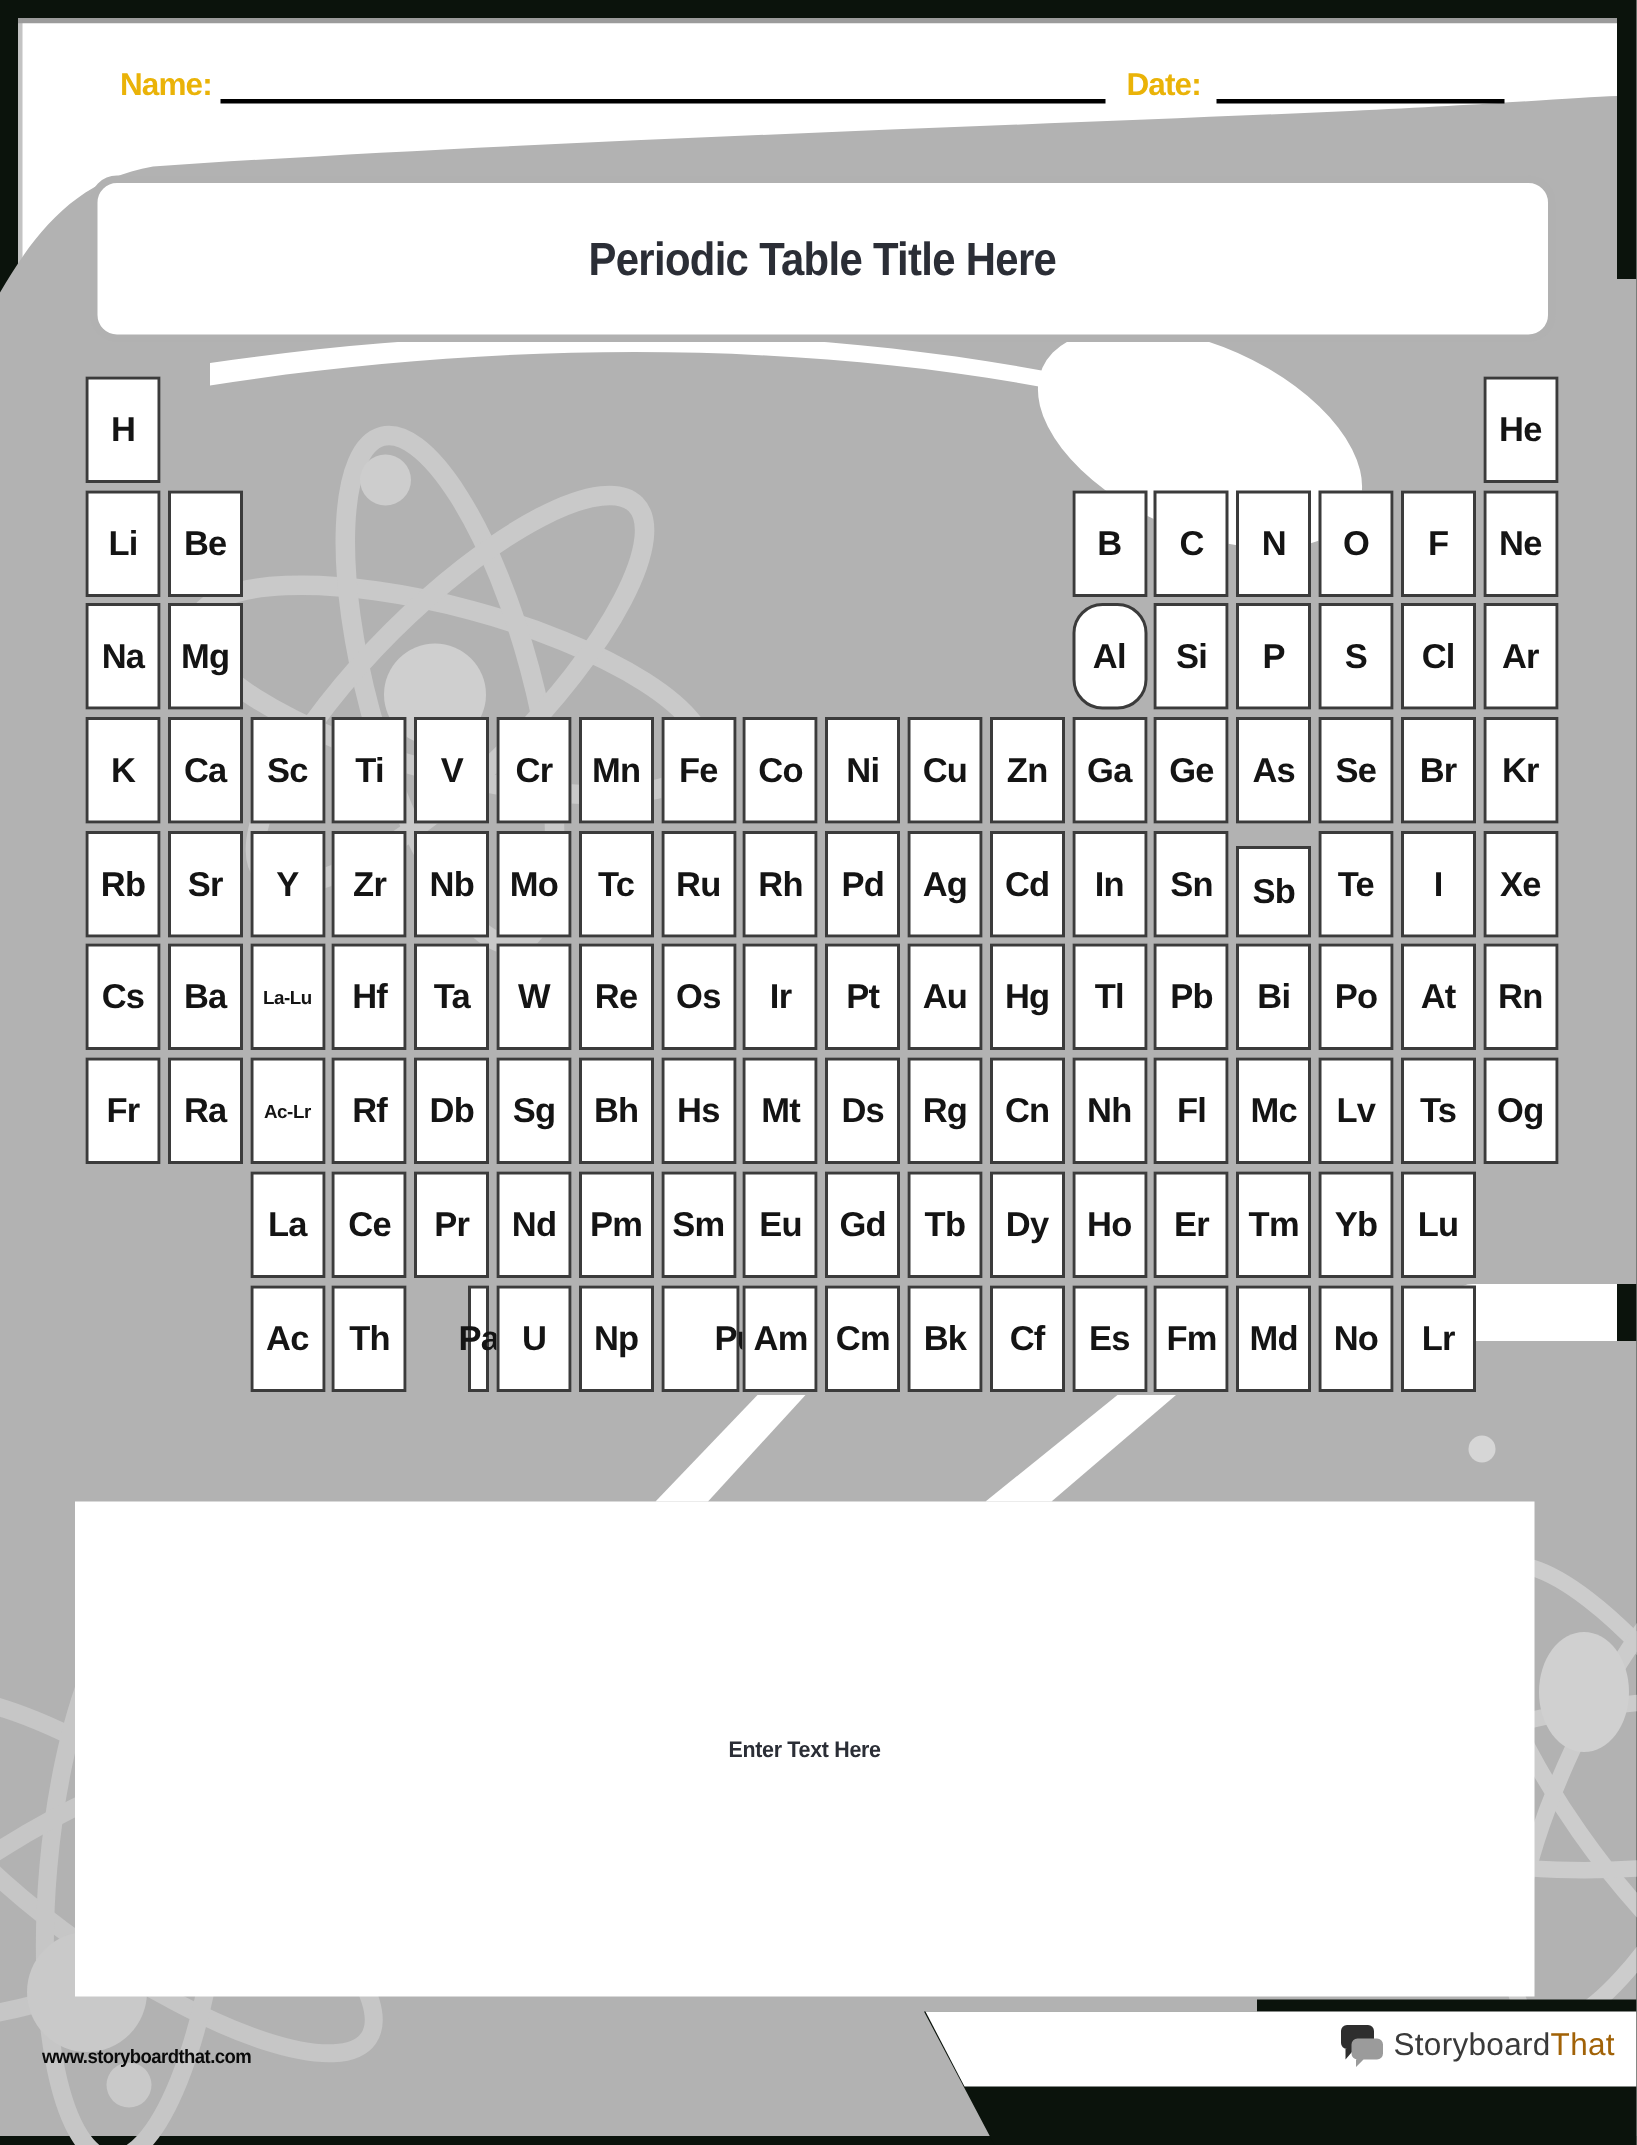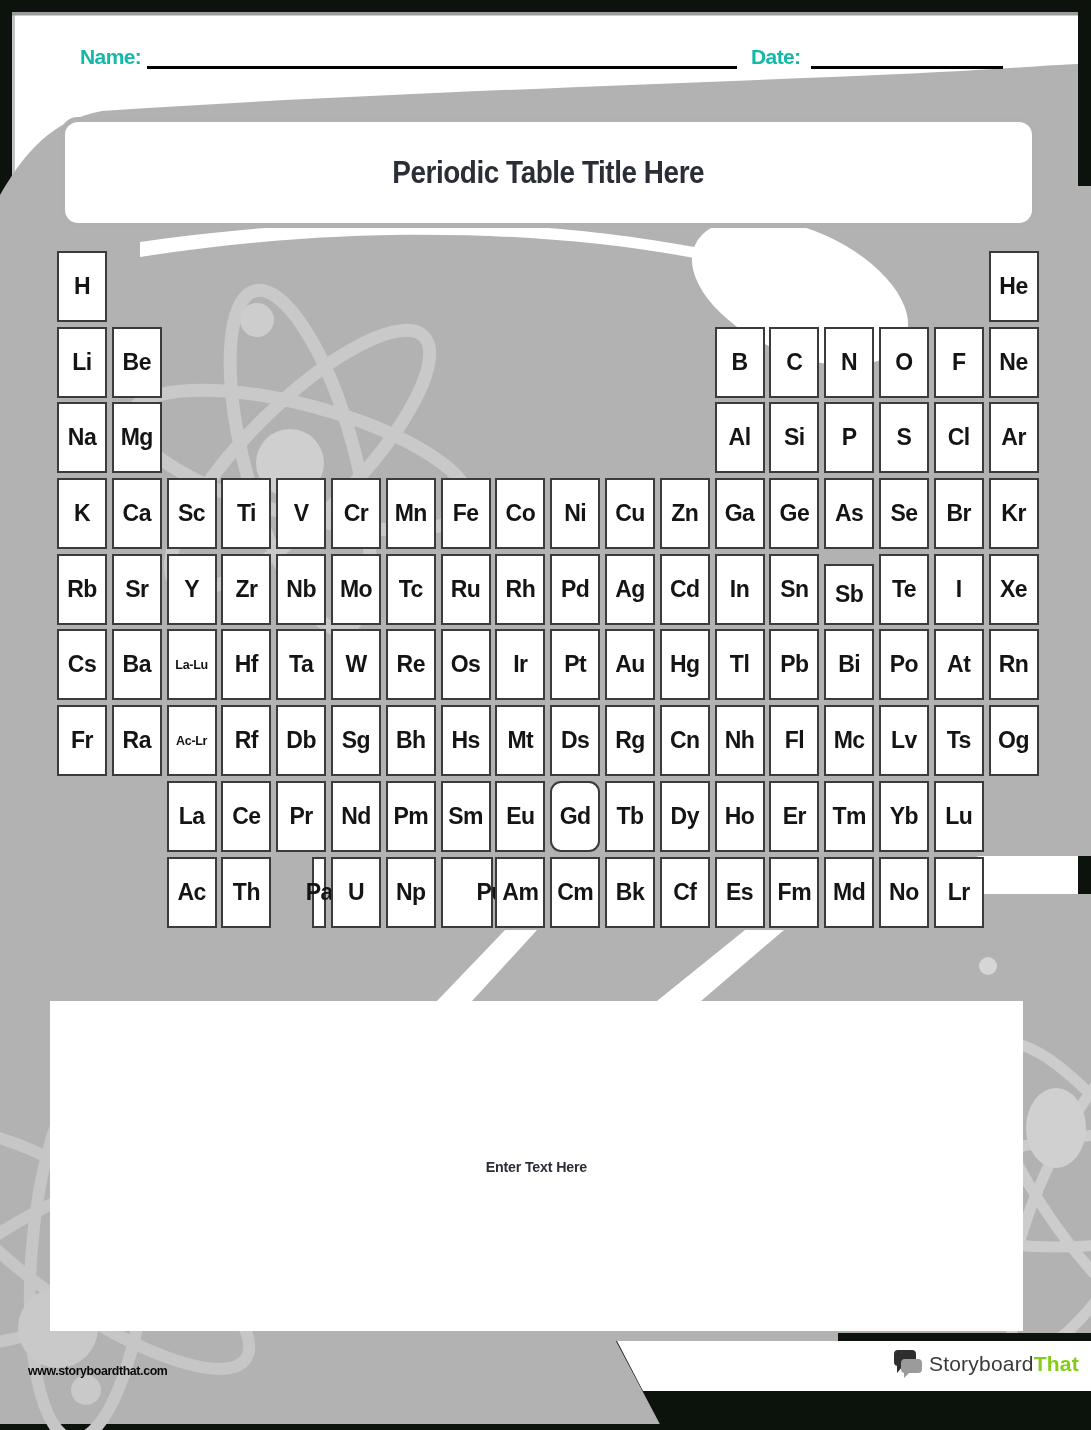--- a/index.html
+++ b/index.html
@@ -2,21 +2,21 @@
 <html><head>
 <meta charset="utf-8">
 <style>
   html,body{margin:0;padding:0;}
   body{font-family:"Liberation Sans",sans-serif;}
   #canvas{position:relative;width:1091px;height:1430px;overflow:hidden;background:#0b130c;}
   #bg{position:absolute;left:0;top:0;}
   .abs{position:absolute;}
 
   
-  .hdr-label{font-weight:bold;font-size:21px;color:#14b8a6;letter-spacing:-0.6px;}
+  .hdr-label{font-weight:bold;font-size:21px;color:#eab308;letter-spacing:-0.6px;}
   .writein-line{border-bottom:3px solid #000;}
 
   
   #title-box{left:60px;top:117px;width:977px;height:111px;background:#fff;
     border:5px solid #b1b1b1;border-radius:18px;box-sizing:border-box;
     display:flex;align-items:center;justify-content:center;}
   #title-text{font-size:31px;font-weight:bold;color:#2b2e36;letter-spacing:-0.5px;
     transform:scaleX(0.9);white-space:nowrap;}
 
   
@@ -33,21 +33,21 @@
     display:flex;align-items:center;justify-content:center;}
   #text-box-text{font-size:15px;font-weight:bold;color:#2b2e36;letter-spacing:-0.2px;
     transform:scaleX(0.95);}
 
   
   #footer-url{left:28px;top:1363px;font-size:13px;font-weight:bold;color:#0a0a0a;
     letter-spacing:-0.4px;transform:scaleX(0.95);transform-origin:left;}
   #logo{left:893px;top:1348px;display:flex;align-items:center;}
   #logo-text{font-size:21px;letter-spacing:0.2px;margin-left:6px;white-space:nowrap;}
   #logo-text .p1{color:#3a3a3a;font-weight:500;}
-  #logo-text .p2{color:#84cc16;font-weight:700;}
+  #logo-text .p2{color:#a16207;font-weight:400;}
 </style>
 </head>
 <body>
 
 <div id="canvas">
 
   <svg id="bg" width="1091" height="1430" viewBox="0 0 1091 1430">
 
     <rect x="0" y="0" width="1091" height="1430" fill="#0b130c"></rect>
 
@@ -111,21 +111,21 @@
       <div class="cell" style="grid-area: 2 / 1;">Li</div>
       <div class="cell" style="grid-area: 2 / 2;">Be</div>
       <div class="cell" style="grid-area: 2 / 13;">B</div>
       <div class="cell" style="grid-area: 2 / 14;">C</div>
       <div class="cell" style="grid-area: 2 / 15;">N</div>
       <div class="cell" style="grid-area: 2 / 16;">O</div>
       <div class="cell" style="grid-area: 2 / 17;">F</div>
       <div class="cell" style="grid-area: 2 / 18;">Ne</div>
       <div class="cell" style="grid-area: 3 / 1;">Na</div>
       <div class="cell" style="grid-area: 3 / 2;">Mg</div>
-      <div class="cell" style="grid-area: 3 / 13;">Al</div>
+      <div class="cell" style="grid-area: 3 / 13; border-radius: 20px;">Al</div>
       <div class="cell" style="grid-area: 3 / 14;">Si</div>
       <div class="cell" style="grid-area: 3 / 15;">P</div>
       <div class="cell" style="grid-area: 3 / 16;">S</div>
       <div class="cell" style="grid-area: 3 / 17;">Cl</div>
       <div class="cell" style="grid-area: 3 / 18;">Ar</div>
       <div class="cell" style="grid-area: 4 / 1;">K</div>
       <div class="cell" style="grid-area: 4 / 2;">Ca</div>
       <div class="cell" style="grid-area: 4 / 3;">Sc</div>
       <div class="cell" style="grid-area: 4 / 4;">Ti</div>
       <div class="cell" style="grid-area: 4 / 5;">V</div>
@@ -196,21 +196,21 @@
       <div class="cell" style="grid-area: 7 / 16;">Lv</div>
       <div class="cell" style="grid-area: 7 / 17;">Ts</div>
       <div class="cell" style="grid-area: 7 / 18;">Og</div>
       <div class="cell" style="grid-area: 8 / 3;">La</div>
       <div class="cell" style="grid-area: 8 / 4;">Ce</div>
       <div class="cell" style="grid-area: 8 / 5;">Pr</div>
       <div class="cell" style="grid-area: 8 / 6;">Nd</div>
       <div class="cell" style="grid-area: 8 / 7;">Pm</div>
       <div class="cell" style="grid-area: 8 / 8;">Sm</div>
       <div class="cell" style="grid-area: 8 / 9;">Eu</div>
-      <div class="cell" style="grid-area: 8 / 10; border-radius: 11px;">Gd</div>
+      <div class="cell" style="grid-area: 8 / 10;">Gd</div>
       <div class="cell" style="grid-area: 8 / 11;">Tb</div>
       <div class="cell" style="grid-area: 8 / 12;">Dy</div>
       <div class="cell" style="grid-area: 8 / 13;">Ho</div>
       <div class="cell" style="grid-area: 8 / 14;">Er</div>
       <div class="cell" style="grid-area: 8 / 15;">Tm</div>
       <div class="cell" style="grid-area: 8 / 16;">Yb</div>
       <div class="cell" style="grid-area: 8 / 17;">Lu</div>
       <div class="cell" style="grid-area: 9 / 3;">Ac</div>
       <div class="cell" style="grid-area: 9 / 4;">Th</div>
       <div class="cell" style="grid-area: 9 / 5; margin-left: 36px;">Pa</div>

